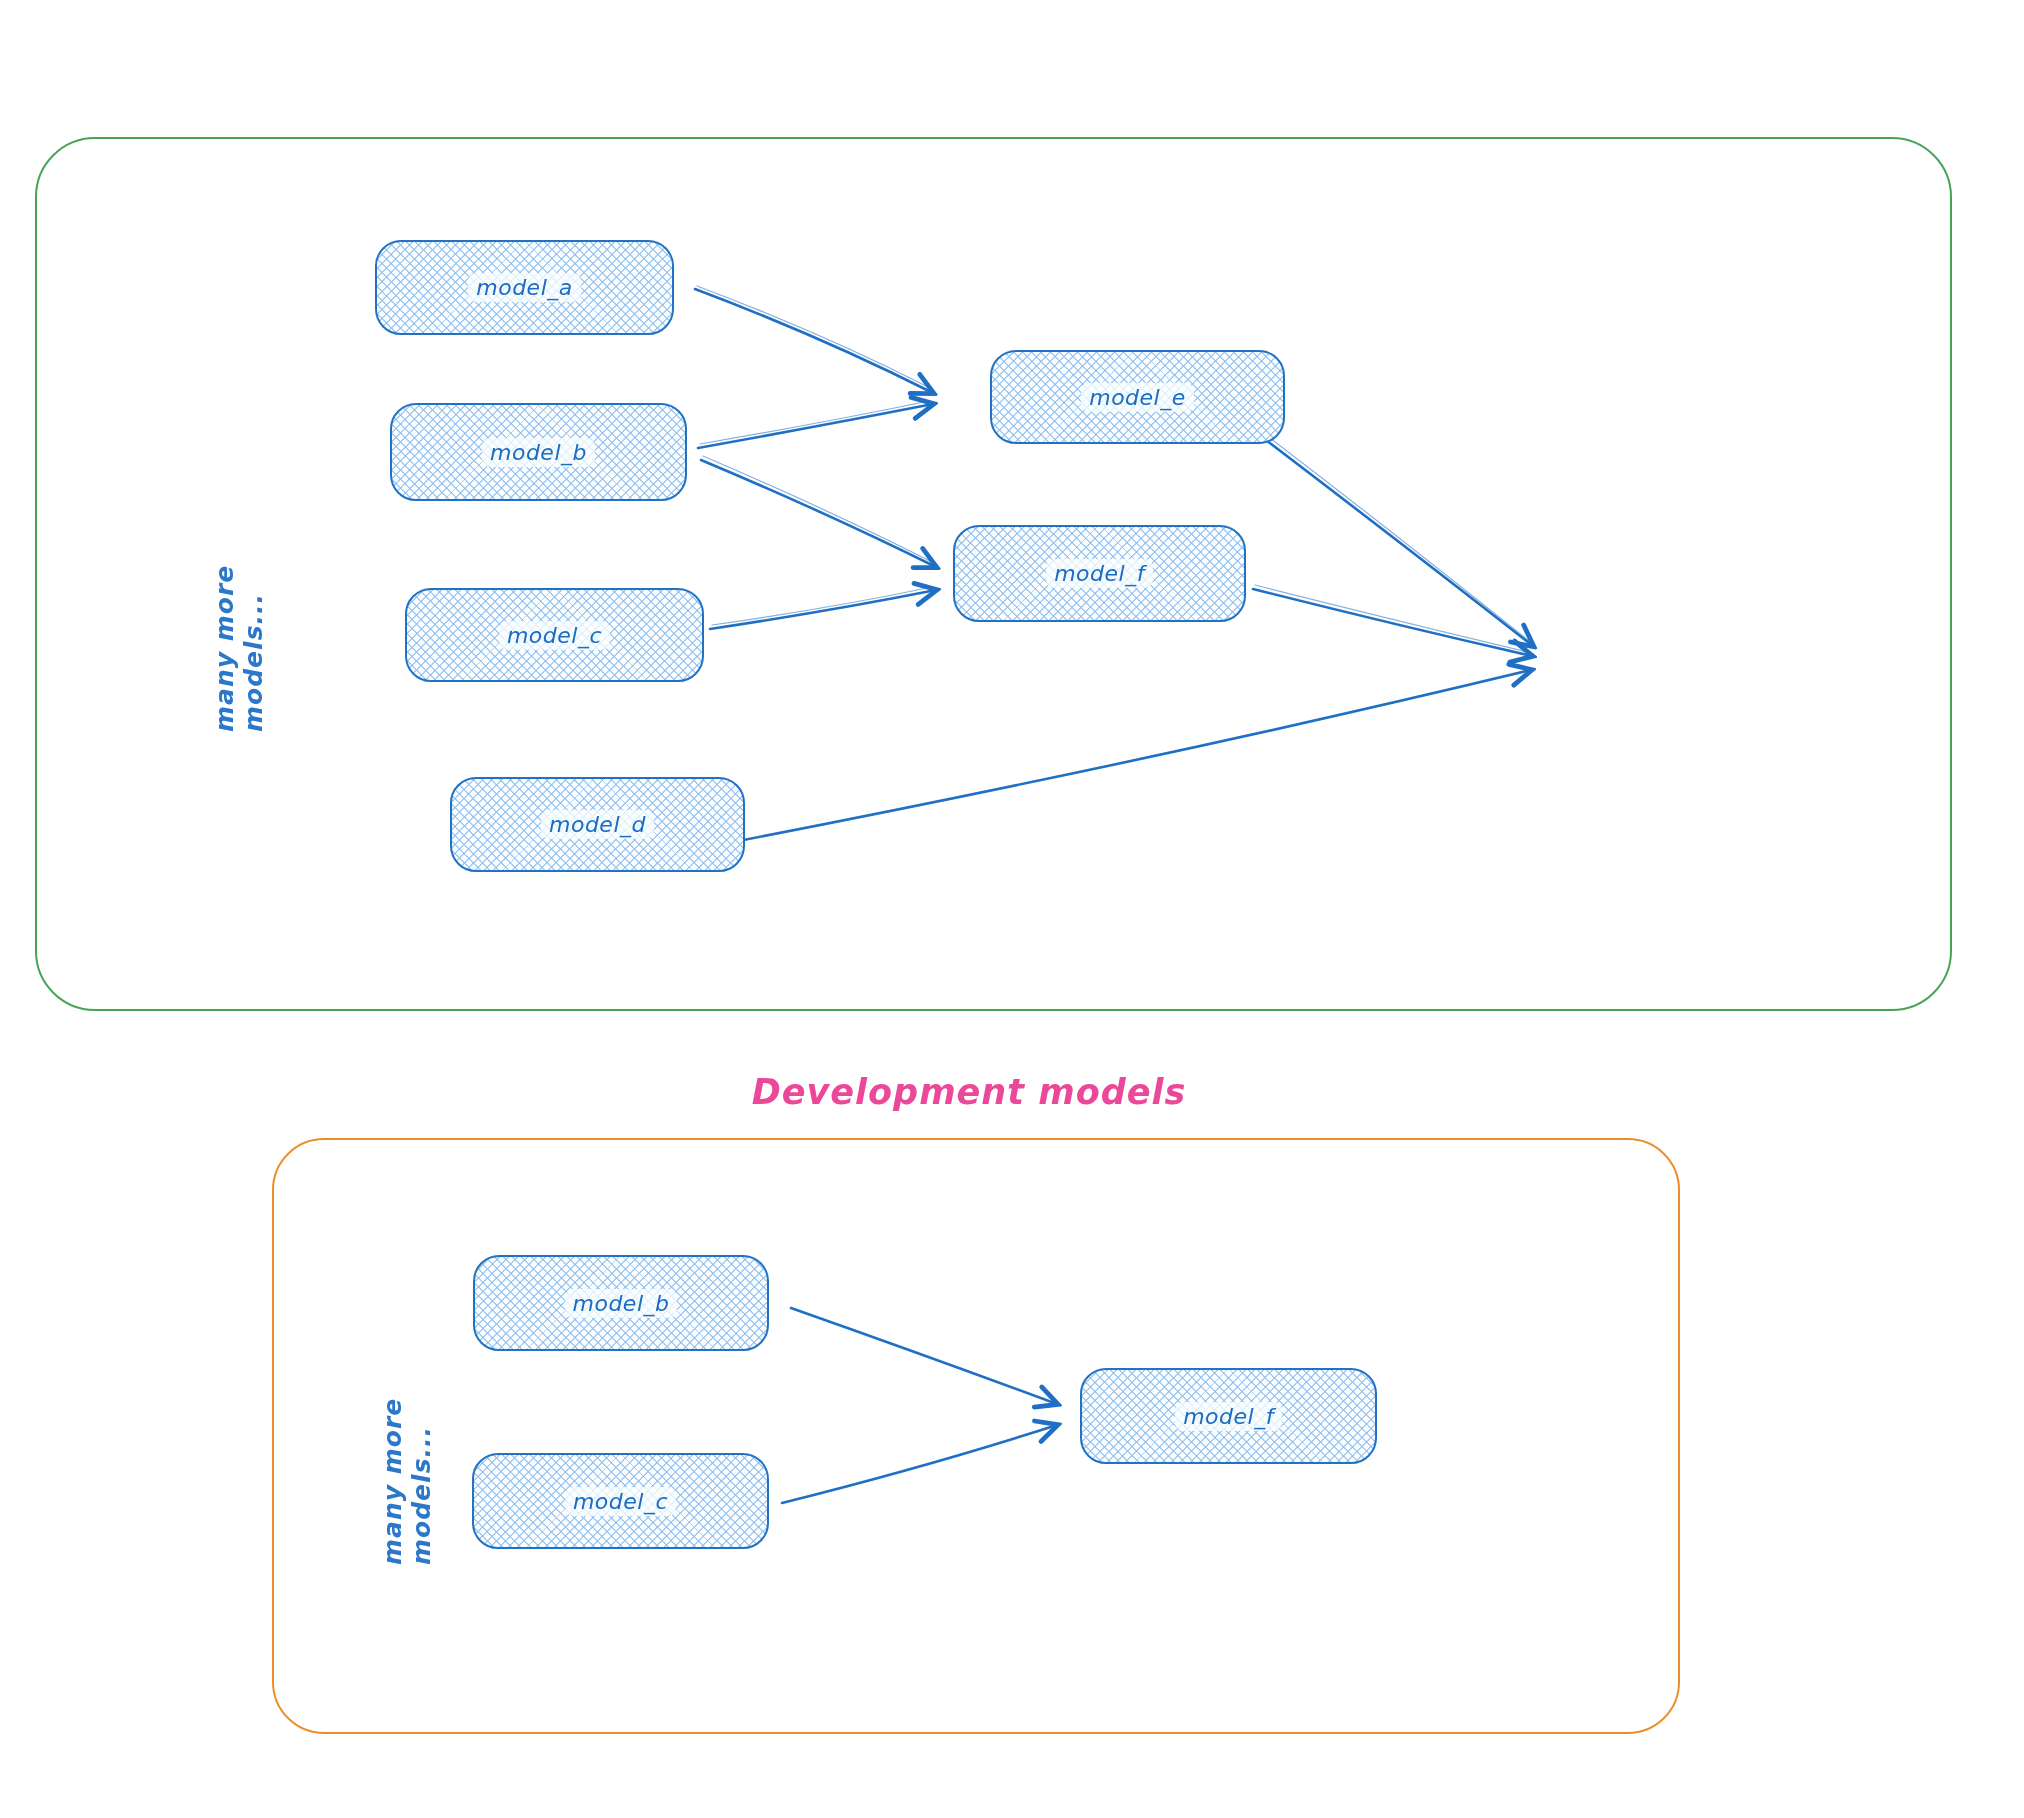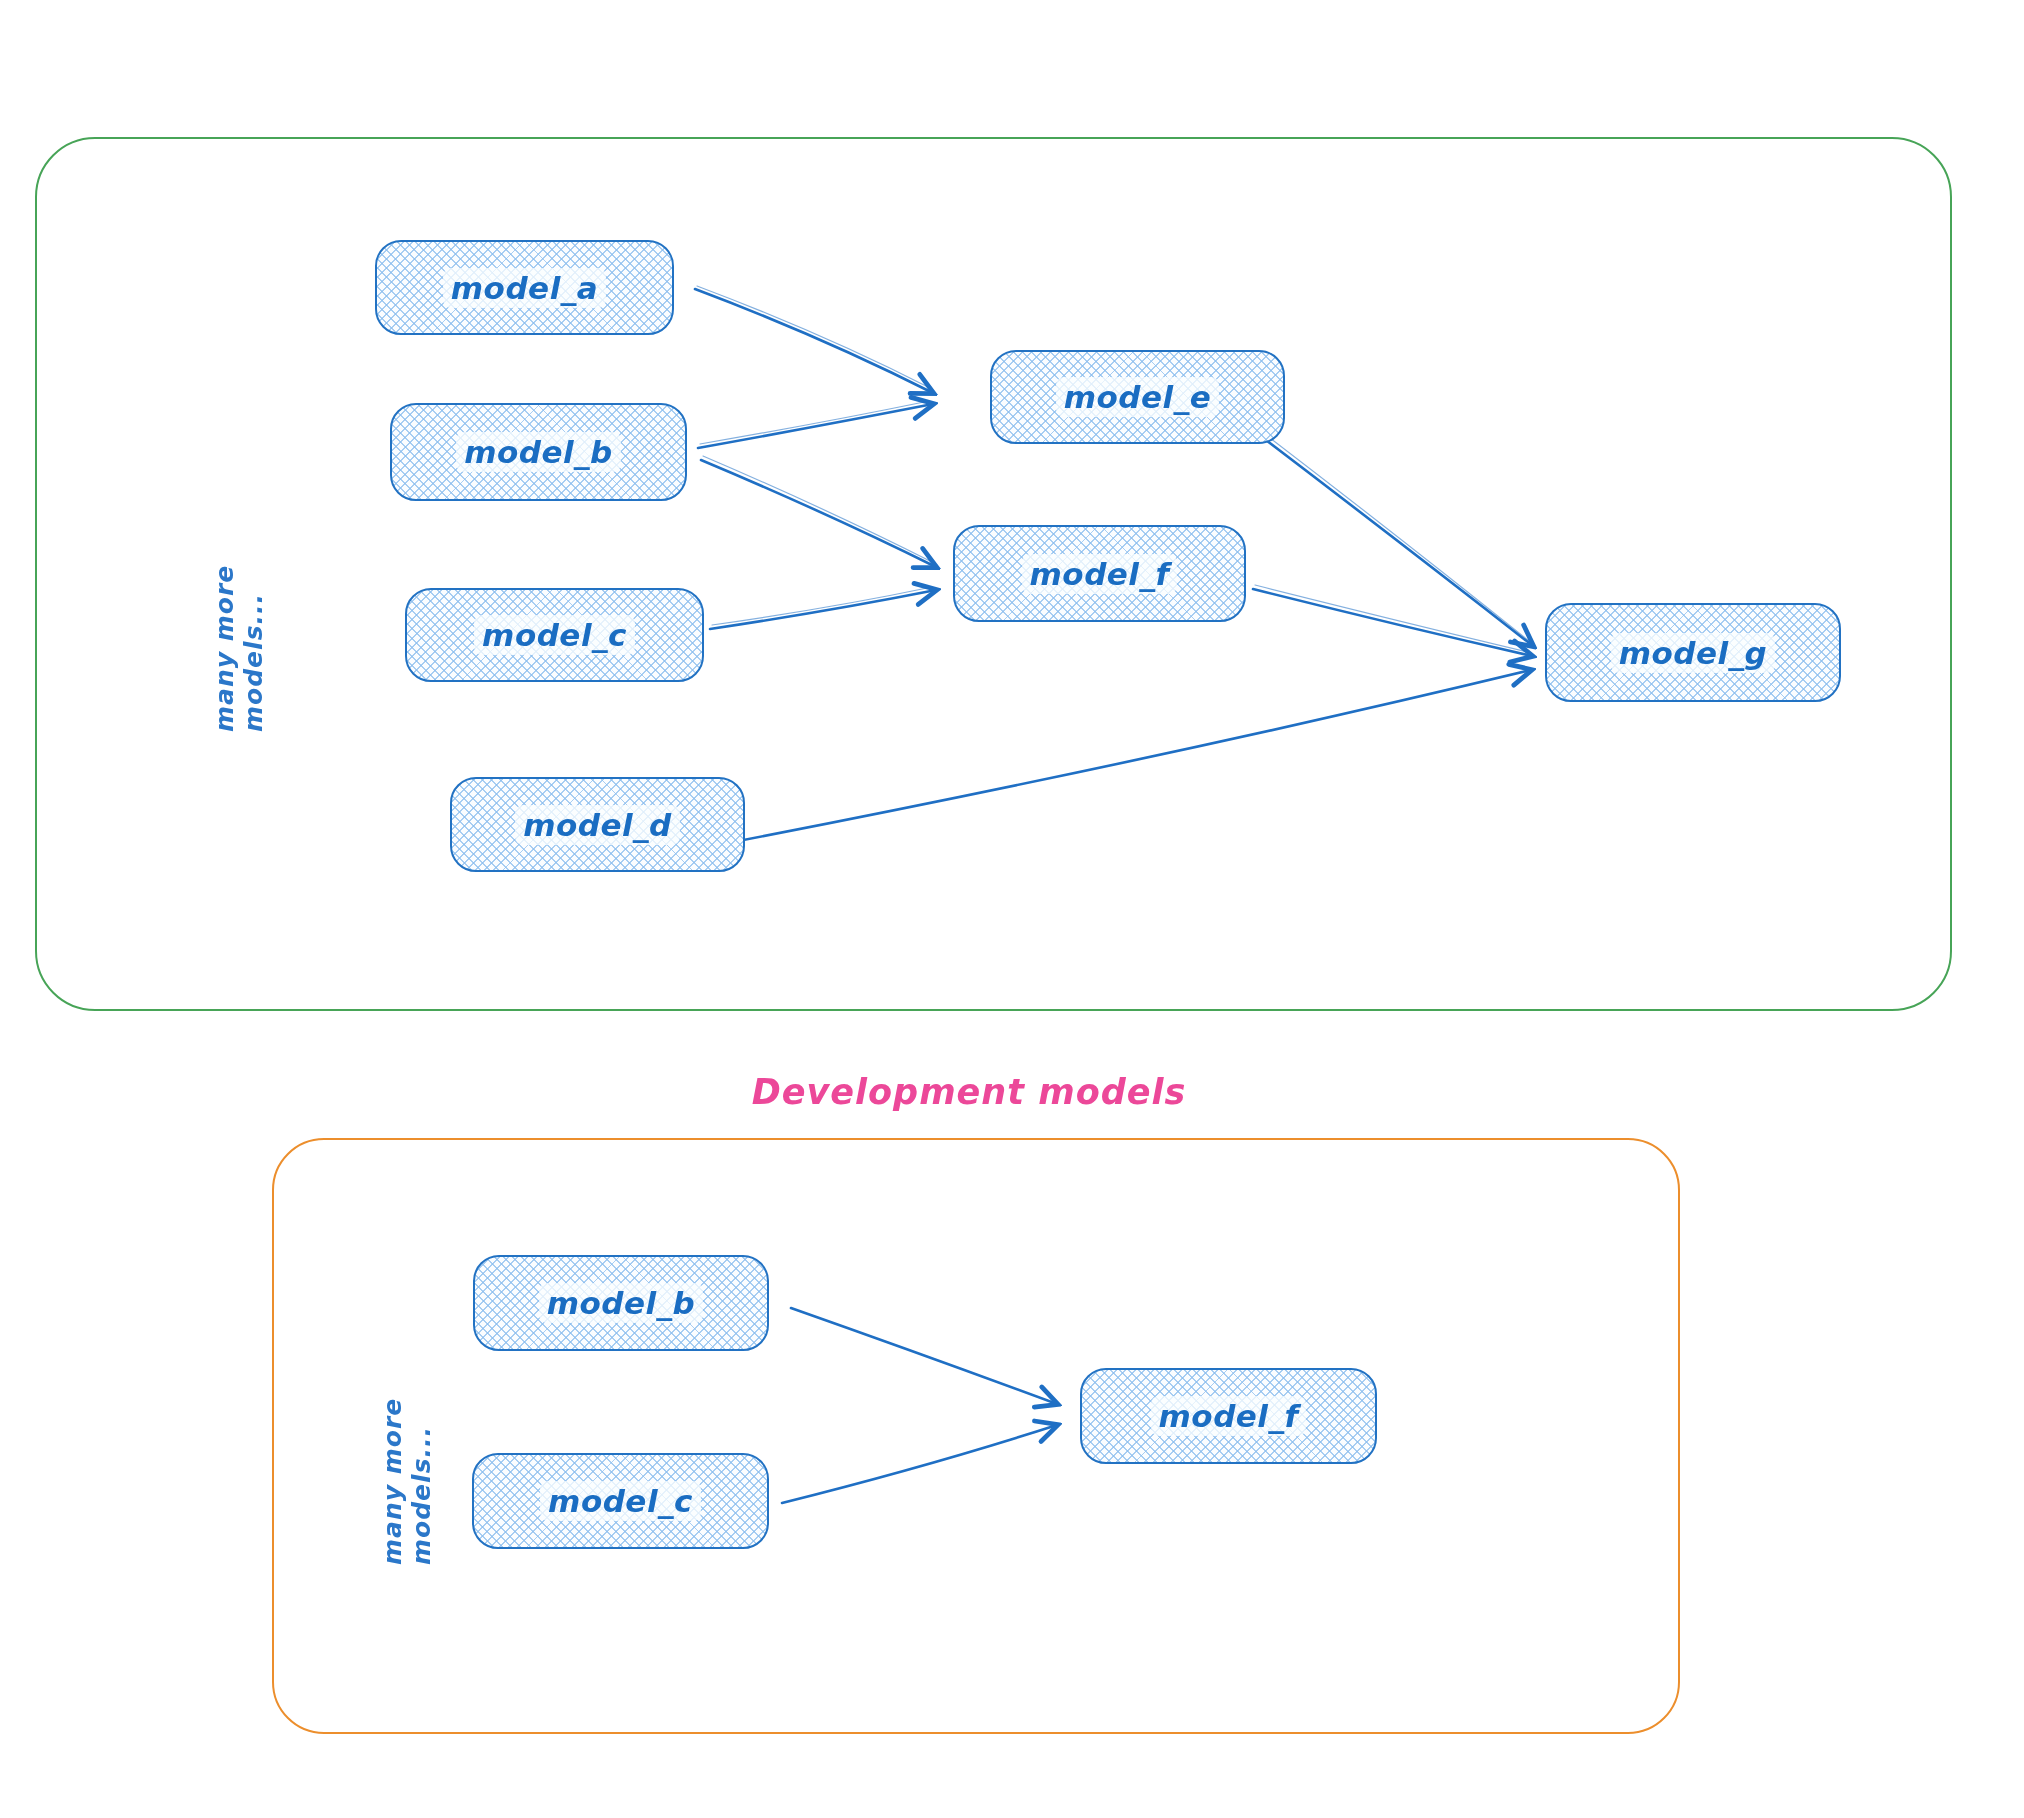--- a/index.html
+++ b/index.html
@@ -40,22 +40,22 @@
     border:2.5px solid #2272c3;
     border-radius:26px;
     background-color:#fbfdff;
     background-image:
       repeating-linear-gradient(45deg,  rgba(140,190,238,0.75) 0 1.4px, transparent 1.4px 6.5px),
       repeating-linear-gradient(-45deg, rgba(140,190,238,0.75) 0 1.4px, transparent 1.4px 6.5px);
     display:flex;align-items:center;justify-content:center;
   }
   .node-label{
     color:#1a6dc2;
-    font-size:31px;
-    font-weight:700;
+    font-size:22px;
+    font-weight:400;
     font-style:italic;
     letter-spacing:0.5px;
     background:rgba(251,253,255,0.75);
     padding:2px 8px;
     border-radius:8px;
   }
   .side-label{
     position:absolute;
     color:#2b77c9;
     font-size:25px;
@@ -125,23 +125,20 @@
   </div>
   <div class="node" style="left:402px;top:777px;width:291px;height:91px;margin-left:48px;">
     <span class="node-label">model_d</span>
   </div>
   <div class="node" style="left:952px;top:350px;width:291px;height:90px;margin-left:38px;">
     <span class="node-label">model_e</span>
   </div>
   <div class="node" style="left:953px;top:525px;width:289px;height:93px;">
     <span class="node-label">model_f</span>
   </div>
-  <div class="node" style="left:1545px;top:603px;width:292px;height:95px;">
-    <span class="node-label">model_g</span>
-  </div>
 
   <div class="side-label development">many more models...</div>
 
   <div class="node" style="left:473px;top:1255px;width:292px;height:92px;">
     <span class="node-label">model_b</span>
   </div>
   <div class="node" style="left:472px;top:1453px;width:293px;height:92px;">
     <span class="node-label">model_c</span>
   </div>
   <div class="node" style="left:1080px;top:1368px;width:293px;height:92px;">

